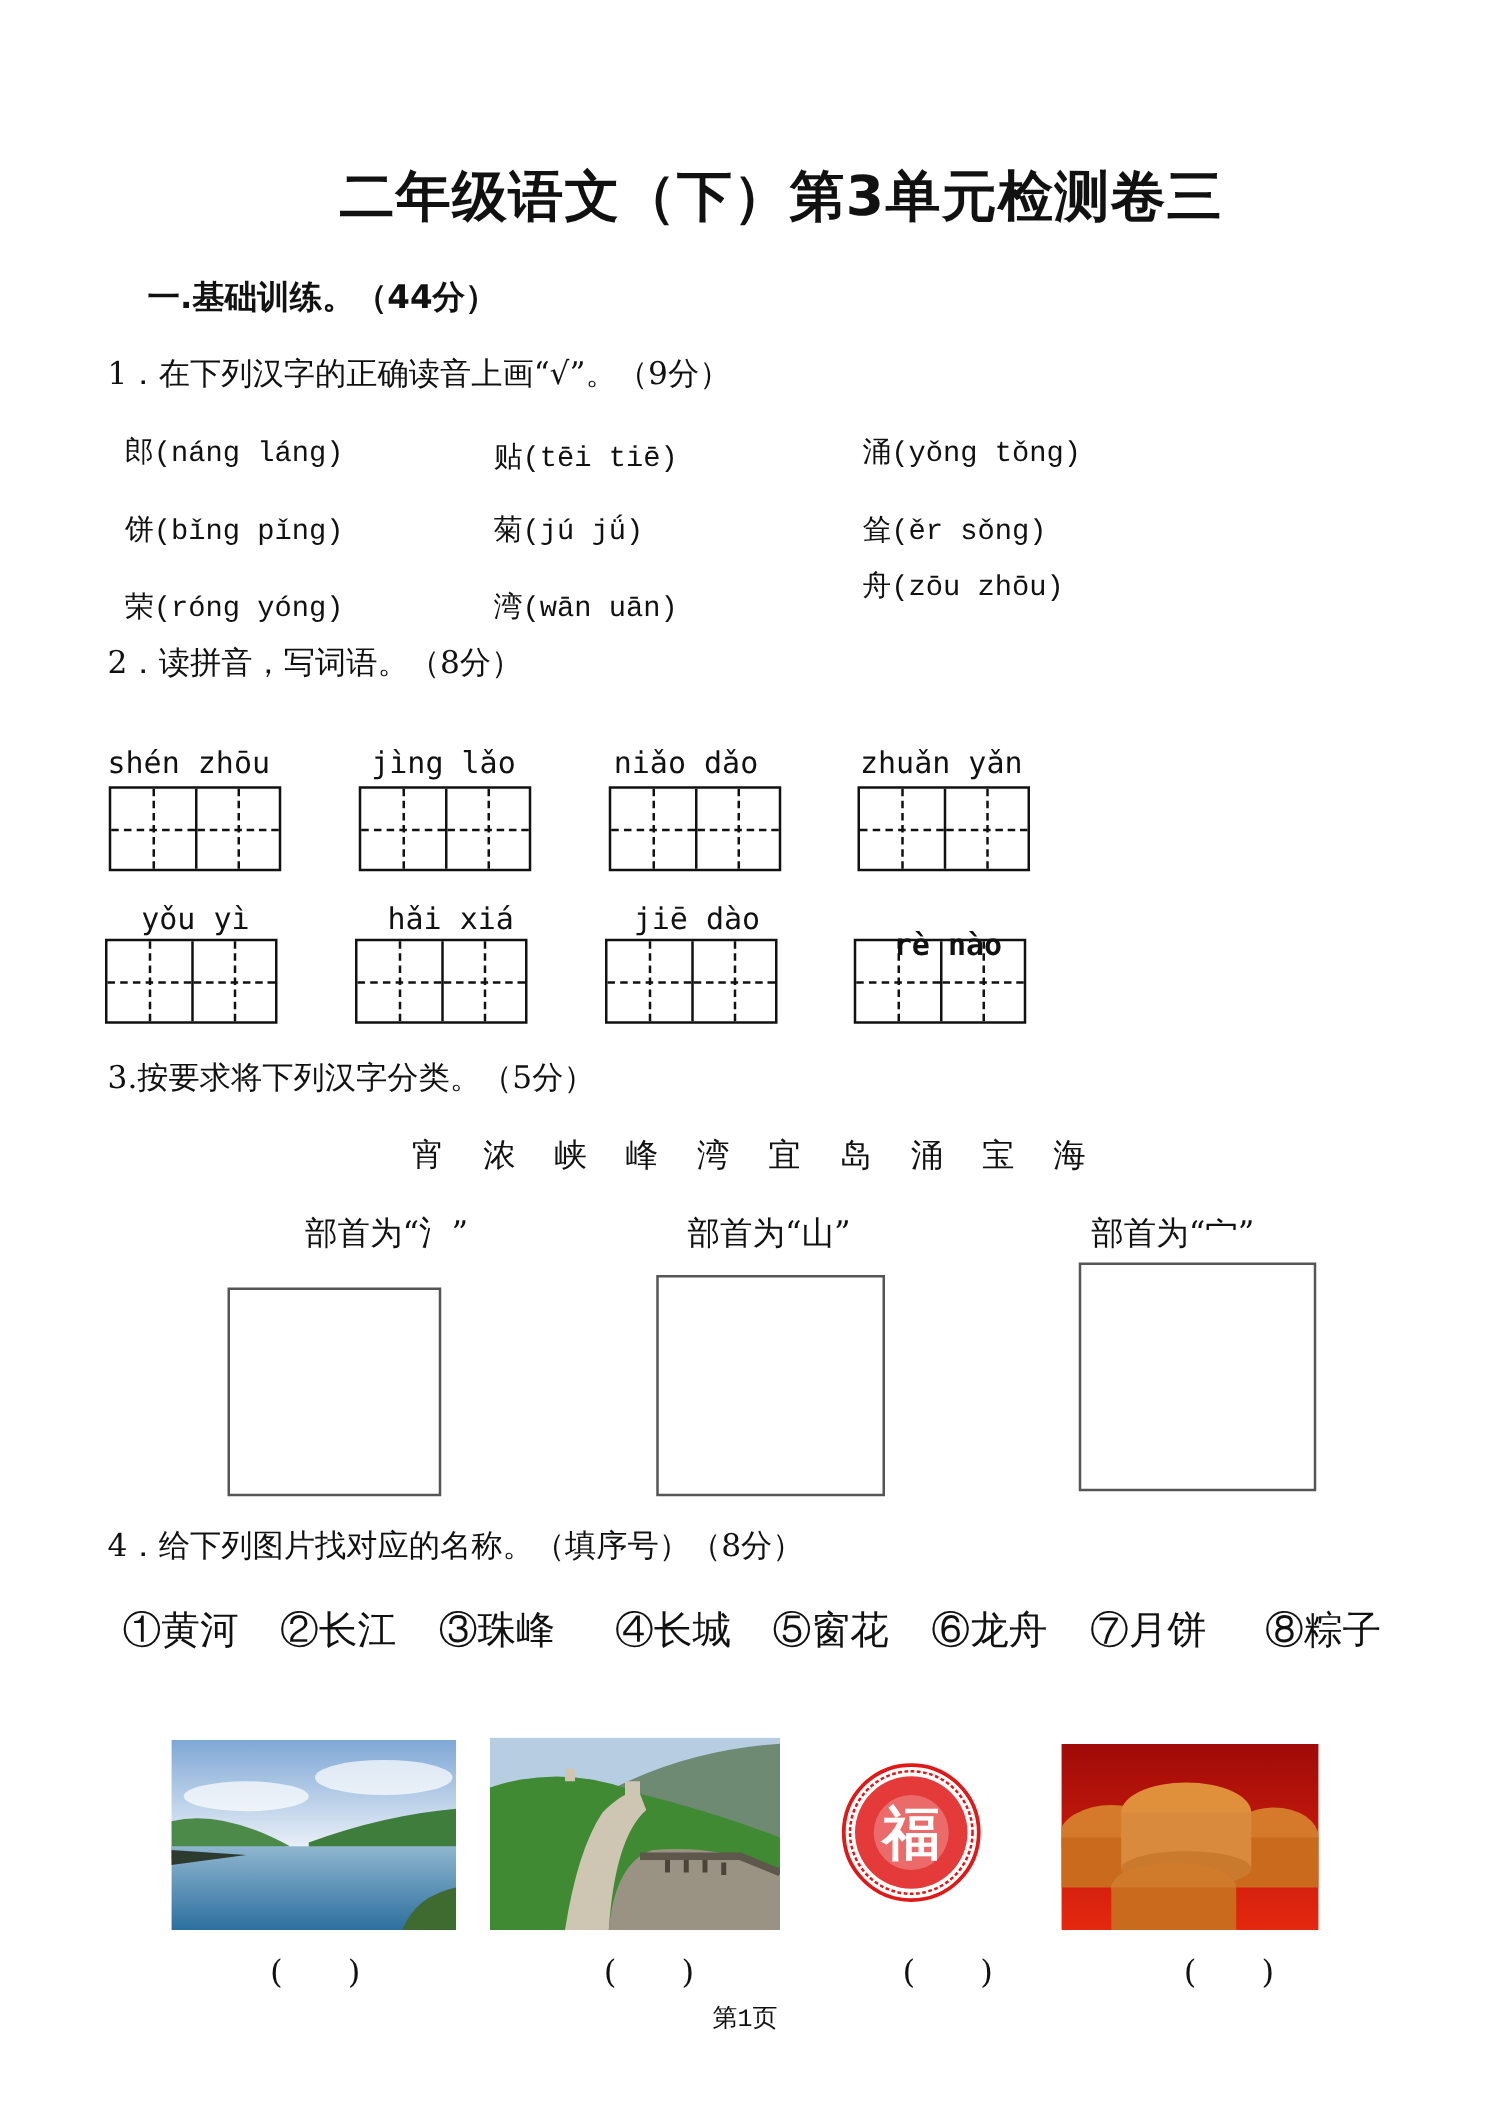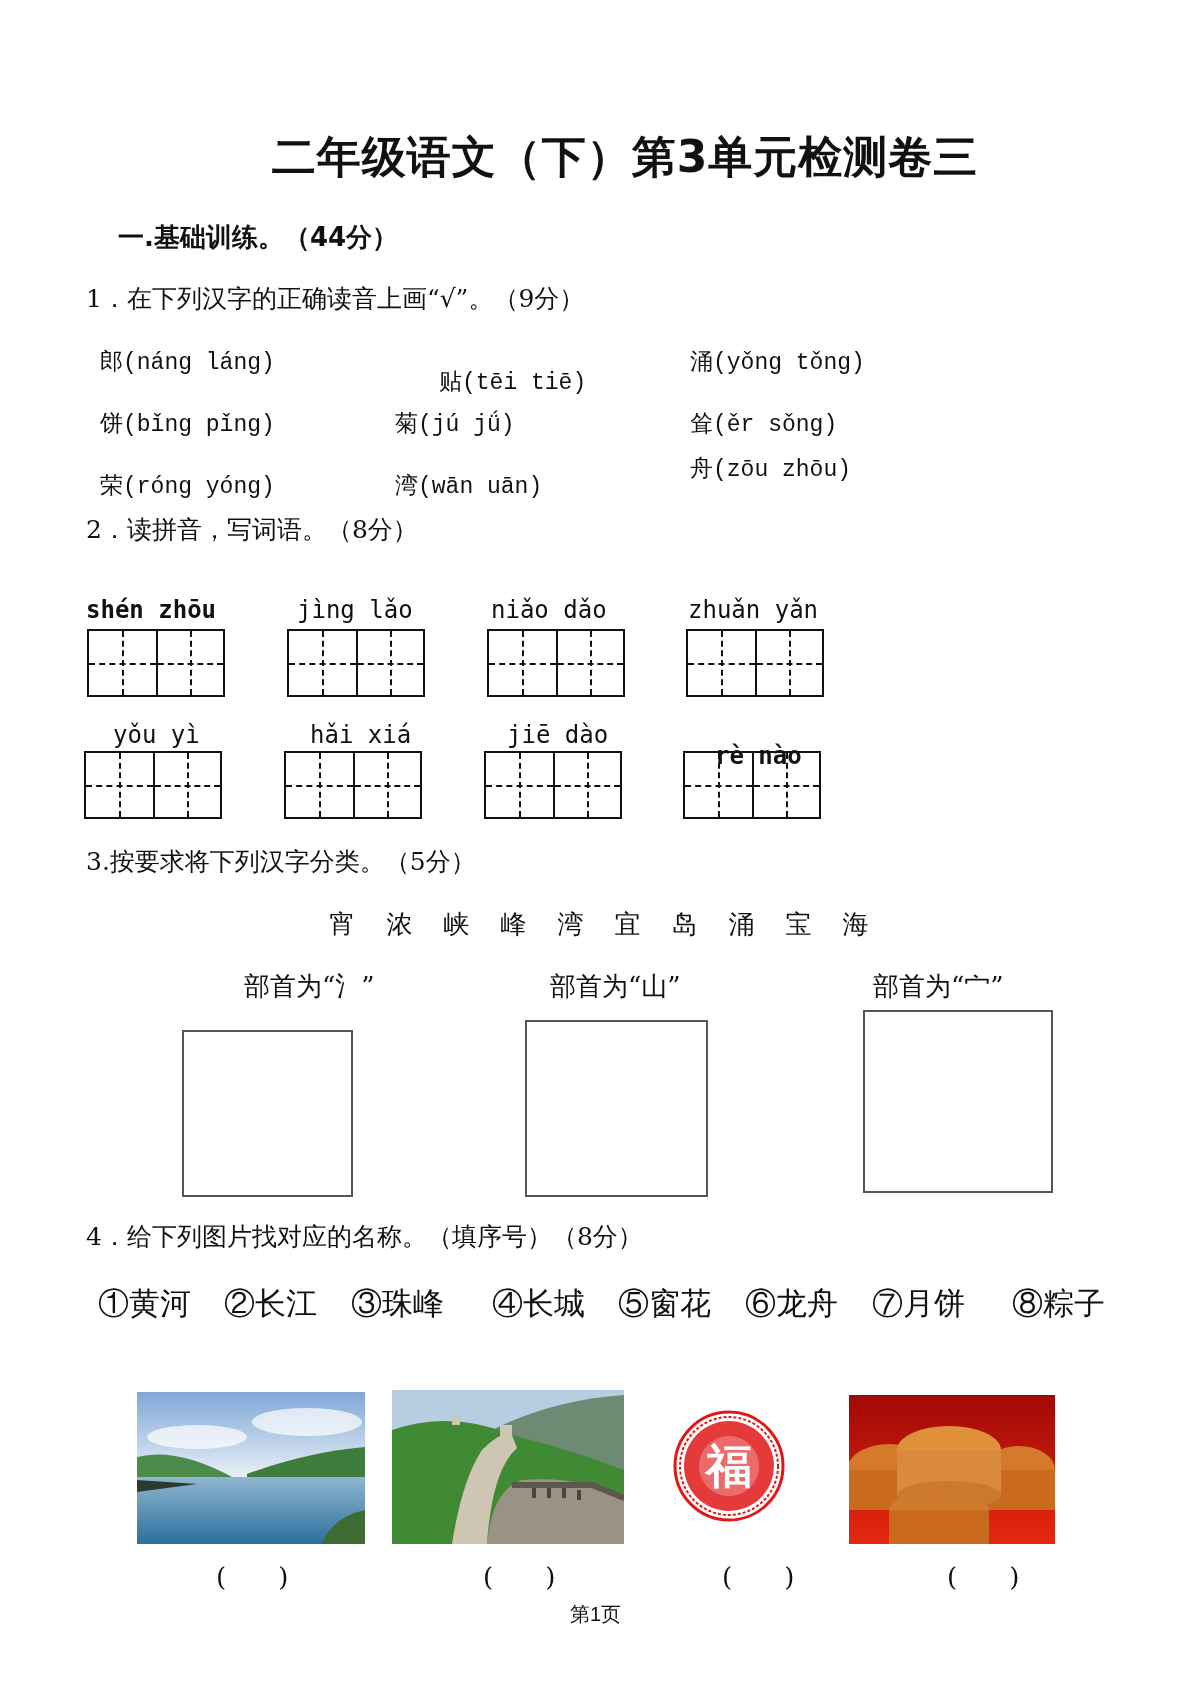--- a/index.html
+++ b/index.html
@@ -17,46 +17,46 @@
   .cell::before { content: ""; position: absolute; left: 50%; top: 0; bottom: 0; border-left: 2px dashed #111; }
   .cell::after { content: ""; position: absolute; top: 50%; left: 0; right: 0; border-top: 2px dashed #111; }
   .gp { position: absolute; font-size: 24px; font-family: "DejaVu Sans Mono", monospace; white-space: nowrap; }
   .chars { font-size: 26px; letter-spacing: 0; }
   .chars span { display: inline-block; width: 57px; text-align: center; }
   .radical-label { font-size: 26px; font-family: "DejaVu Serif", serif; }
   .sort-box { position: absolute; border: 2px solid #555; box-sizing: border-box; background: #fff; }
   .opt { font-size: 31px; }
   .pic { position: absolute; overflow: hidden; }
   .paren { position: absolute; font-size: 26px; font-family: "DejaVu Serif", serif; }
-  .footer { font-size: 20px; font-family: Liberation Sans, sans-serif; }
+  .footer { font-size: 20px; font-family: Liberation Mono, monospace; }
 </style>
 </head>
 <body>
 
 <div class="abs title">二年级语文（下）第3单元检测卷三</div>
 
 <div class="abs sec-head" style="left:86px; top:220px;">一.基础训练。（44分）</div>
 
 <div class="abs q" style="left:86px; top:282px;">1．在下列汉字的正确读音上画“√”。（9分）</div>
 
 <div class="abs py" style="left:100px; top:346px;"><span>郎</span><span>(náng  láng)</span></div>
-<div class="abs py" style="left:395px; top:366px;margin-left:44px;"><span>贴</span><span>(tēi  tiē)</span></div>
+<div class="abs py" style="left:395px; top:350px;"><span>贴</span><span>(tēi  tiē)</span></div>
 <div class="abs py" style="left:690px; top:346px;"><span>涌</span><span>(yǒng  tǒng)</span></div>
 
 <div class="abs py" style="left:100px; top:408px;"><span>饼</span><span>(bǐng  pǐng)</span></div>
 <div class="abs py" style="left:395px; top:408px;"><span>菊</span><span>(jú  jǘ)</span></div>
 <div class="abs py" style="left:690px; top:408px;"><span>耸</span><span>(ěr  sǒng)</span></div>
 
 <div class="abs py" style="left:100px; top:470px;"><span>荣</span><span>(róng yóng)</span></div>
 <div class="abs py" style="left:395px; top:470px;"><span>湾</span><span>(wān  uān)</span></div>
 <div class="abs py" style="left:690px; top:453px;"><span>舟</span><span>(zōu  zhōu)</span></div>
 
 <div class="abs q" style="left:86px; top:513px;">2．读拼音，写词语。（8分）</div>
 
-<div class="gp" style="left:86px; top:596px;font-weight:bold;">shén  zhōu</div>
+<div class="gp" style="left:86px; top:596px;">shén  zhōu</div>
 <div class="grid" style="left:87px; top:629px; width:138px;">
     <div class="cell"></div>
     <div class="cell"></div>
   </div>
 
 <div class="gp" style="left:297px; top:596px;">jìng  lǎo</div>
 <div class="grid" style="left:287px; top:629px; width:138px;">
     <div class="cell"></div>
     <div class="cell"></div>
   </div>

